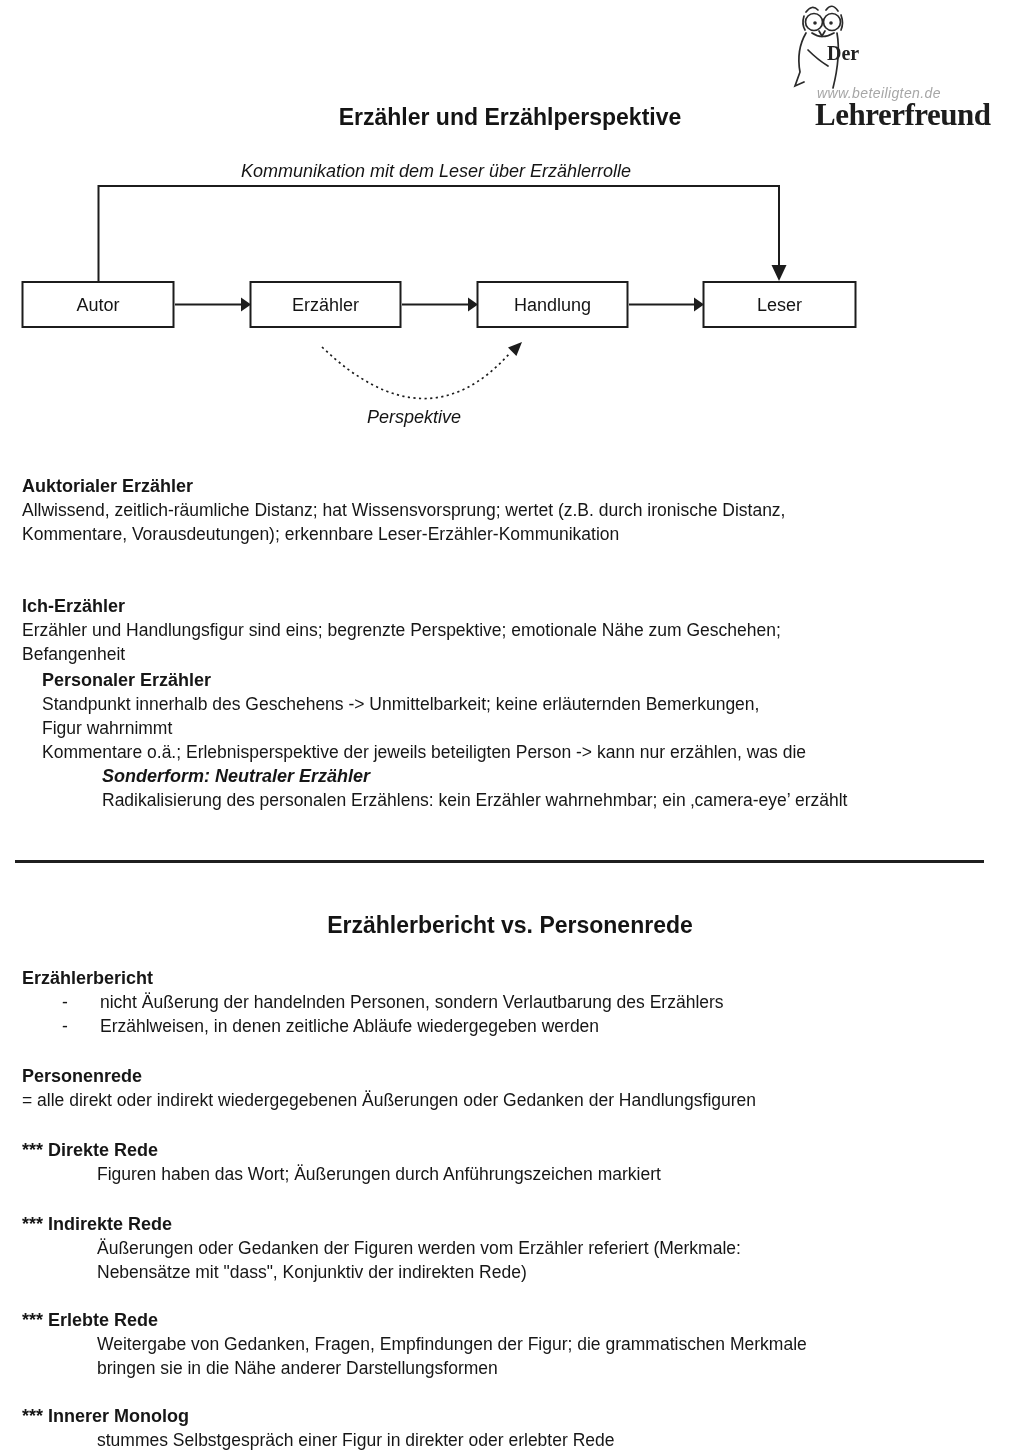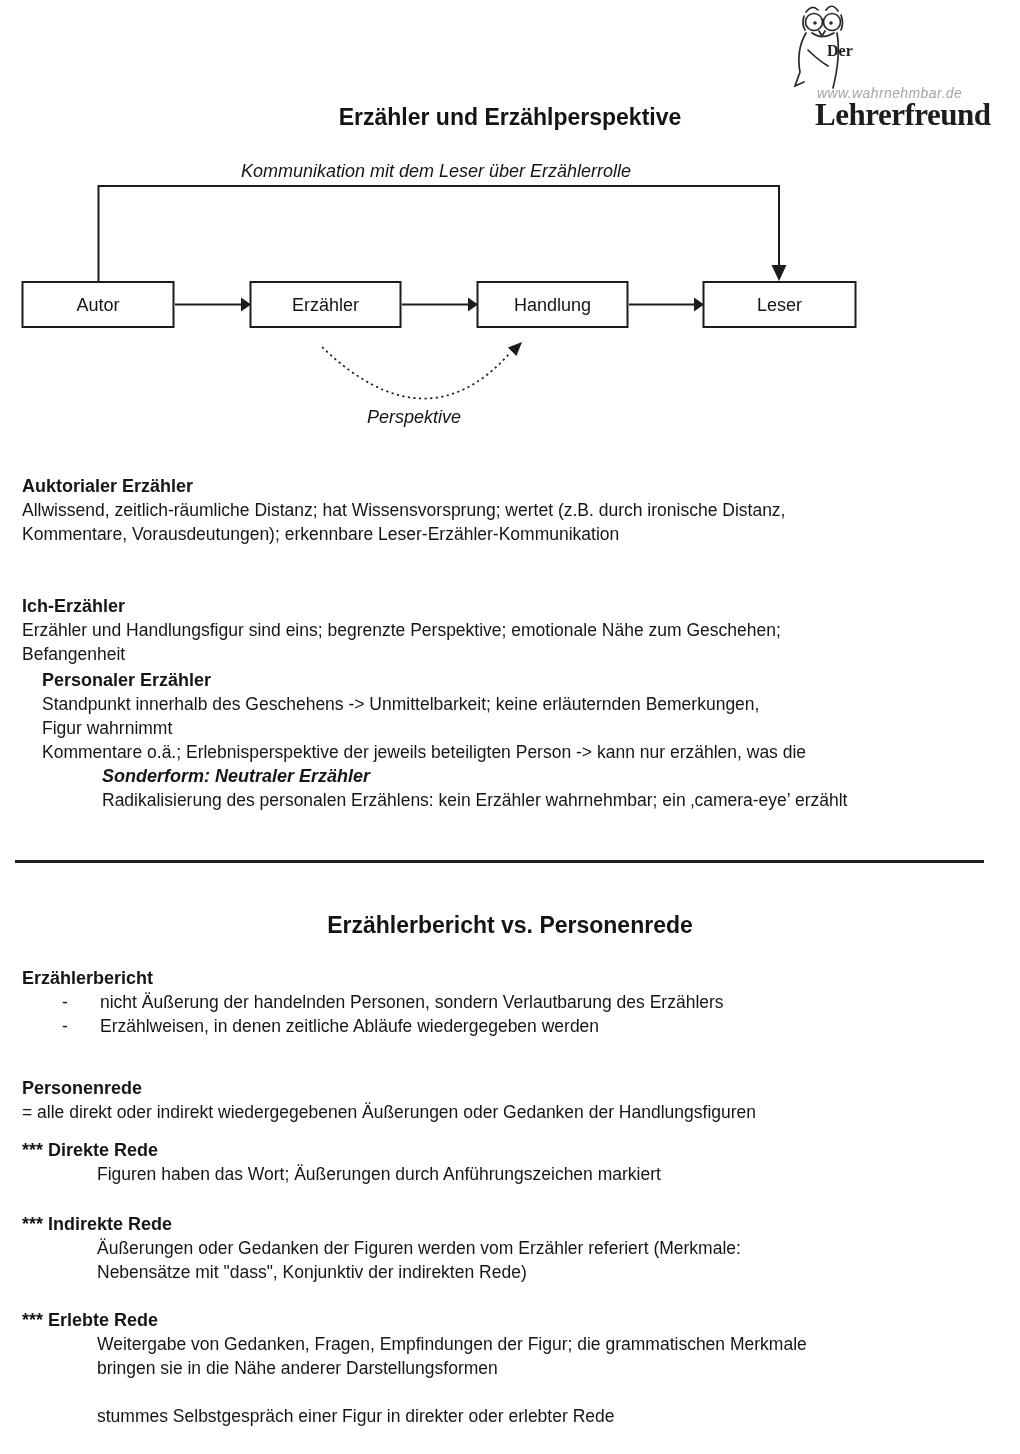--- a/index.html
+++ b/index.html
@@ -6,21 +6,21 @@
   .page{
     position:relative;width:1020px;height:1454px;background:#fff;
     font-family:"Liberation Sans","DejaVu Sans",sans-serif;color:#161616;
     overflow:hidden;
   }
   .abs{position:absolute;}
   
   .logo-der{
     position:absolute;left:827px;top:42px;
     font-family:"Liberation Serif","DejaVu Serif",serif;
-    font-weight:bold;font-size:16px;color:#222;
+    font-weight:bold;font-size:20px;color:#222;
   }
   .logo-brand{
     position:absolute;left:815px;top:53px;
     font-family:"Liberation Serif","DejaVu Serif",serif;
     font-weight:bold;font-size:31px;letter-spacing:-0.5px;color:#1d1d1d;margin-top:44px;
   }
   .logo-url{
     position:absolute;left:817px;top:85px;
     font-style:italic;font-size:14px;color:#a6a6a6;letter-spacing:0.4px;
   }
@@ -59,21 +59,21 @@
       <path d="M12 14 Q9.5 22 13 28"></path>
       <path d="M49 13 Q52 21 49 28"></path>
       <path d="M27 29 L30 34 L33 29"></path>
       <path d="M20 31 Q30 38 42 31"></path>
       <path d="M14 31 Q4 48 8 70 L3 84 L12 80"></path>
       <path d="M45 31 Q49 54 41 86"></path>
       <path d="M16 48 Q26 58 36 64"></path>
     </svg>
     <div class="logo-der">Der</div>
     <div class="logo-brand">Lehrerfreund</div>
-    <div class="logo-url">www.wahrnehmbar.de</div>
+    <div class="logo-url">www.beteiligten.de</div>
   </div>
 
   <div class="doc-title" style="top:104px;">Erzähler und Erzählperspektive</div>
 
   <svg class="abs" style="left:0;top:150px;" width="1020" height="300" viewBox="0 0 1020 300">
 
     <text class="lbl-it" x="436" y="27" text-anchor="middle">Kommunikation mit dem Leser über Erzählerrolle</text>
 
     <polyline points="98.5,132 98.5,36 779,36 779,117" fill="none" stroke="#1c1c1c" stroke-width="2"></polyline>
     <polygon points="771.5,115 786.5,115 779,131" fill="#1c1c1c"></polygon>
@@ -129,21 +129,21 @@
     <div class="bullet">
       <span class="dash">-</span>
       <span>nicht Äußerung der handelnden Personen, sondern Verlautbarung des Erzählers</span>
     </div>
     <div class="bullet">
       <span class="dash">-</span>
       <span>Erzählweisen, in denen zeitliche Abläufe wiedergegeben werden</span>
     </div>
   </div>
 
-  <div class="sec" style="top:1064px;margin-top:12px;">
+  <div class="sec" style="top:1064px;">
     <div class="hd">Personenrede</div>
     <div class="ln">= alle direkt oder indirekt wiedergegebenen Äußerungen oder Gedanken der Handlungsfiguren</div>
   </div>
 
   <div class="sec" style="top:1138px;">
     <div class="hd">*** Direkte Rede</div>
     <div class="ln ind">Figuren haben das Wort; Äußerungen durch Anführungszeichen markiert</div>
   </div>
 
   <div class="sec" style="top:1212px;">
@@ -152,16 +152,17 @@
     <div class="ln ind">Nebensätze mit "dass", Konjunktiv der indirekten Rede)</div>
   </div>
 
   <div class="sec" style="top:1308px;">
     <div class="hd">*** Erlebte Rede</div>
     <div class="ln ind">Weitergabe von Gedanken, Fragen, Empfindungen der Figur; die grammatischen Merkmale</div>
     <div class="ln ind">bringen sie in die Nähe anderer Darstellungsformen</div>
   </div>
 
   <div class="sec" style="top:1404px;">
+    <div class="hd">*** Innerer Monolog</div>
     <div class="ln ind">stummes Selbstgespräch einer Figur in direkter oder erlebter Rede</div>
   </div>
 
 </div>
 
 </body></html>

